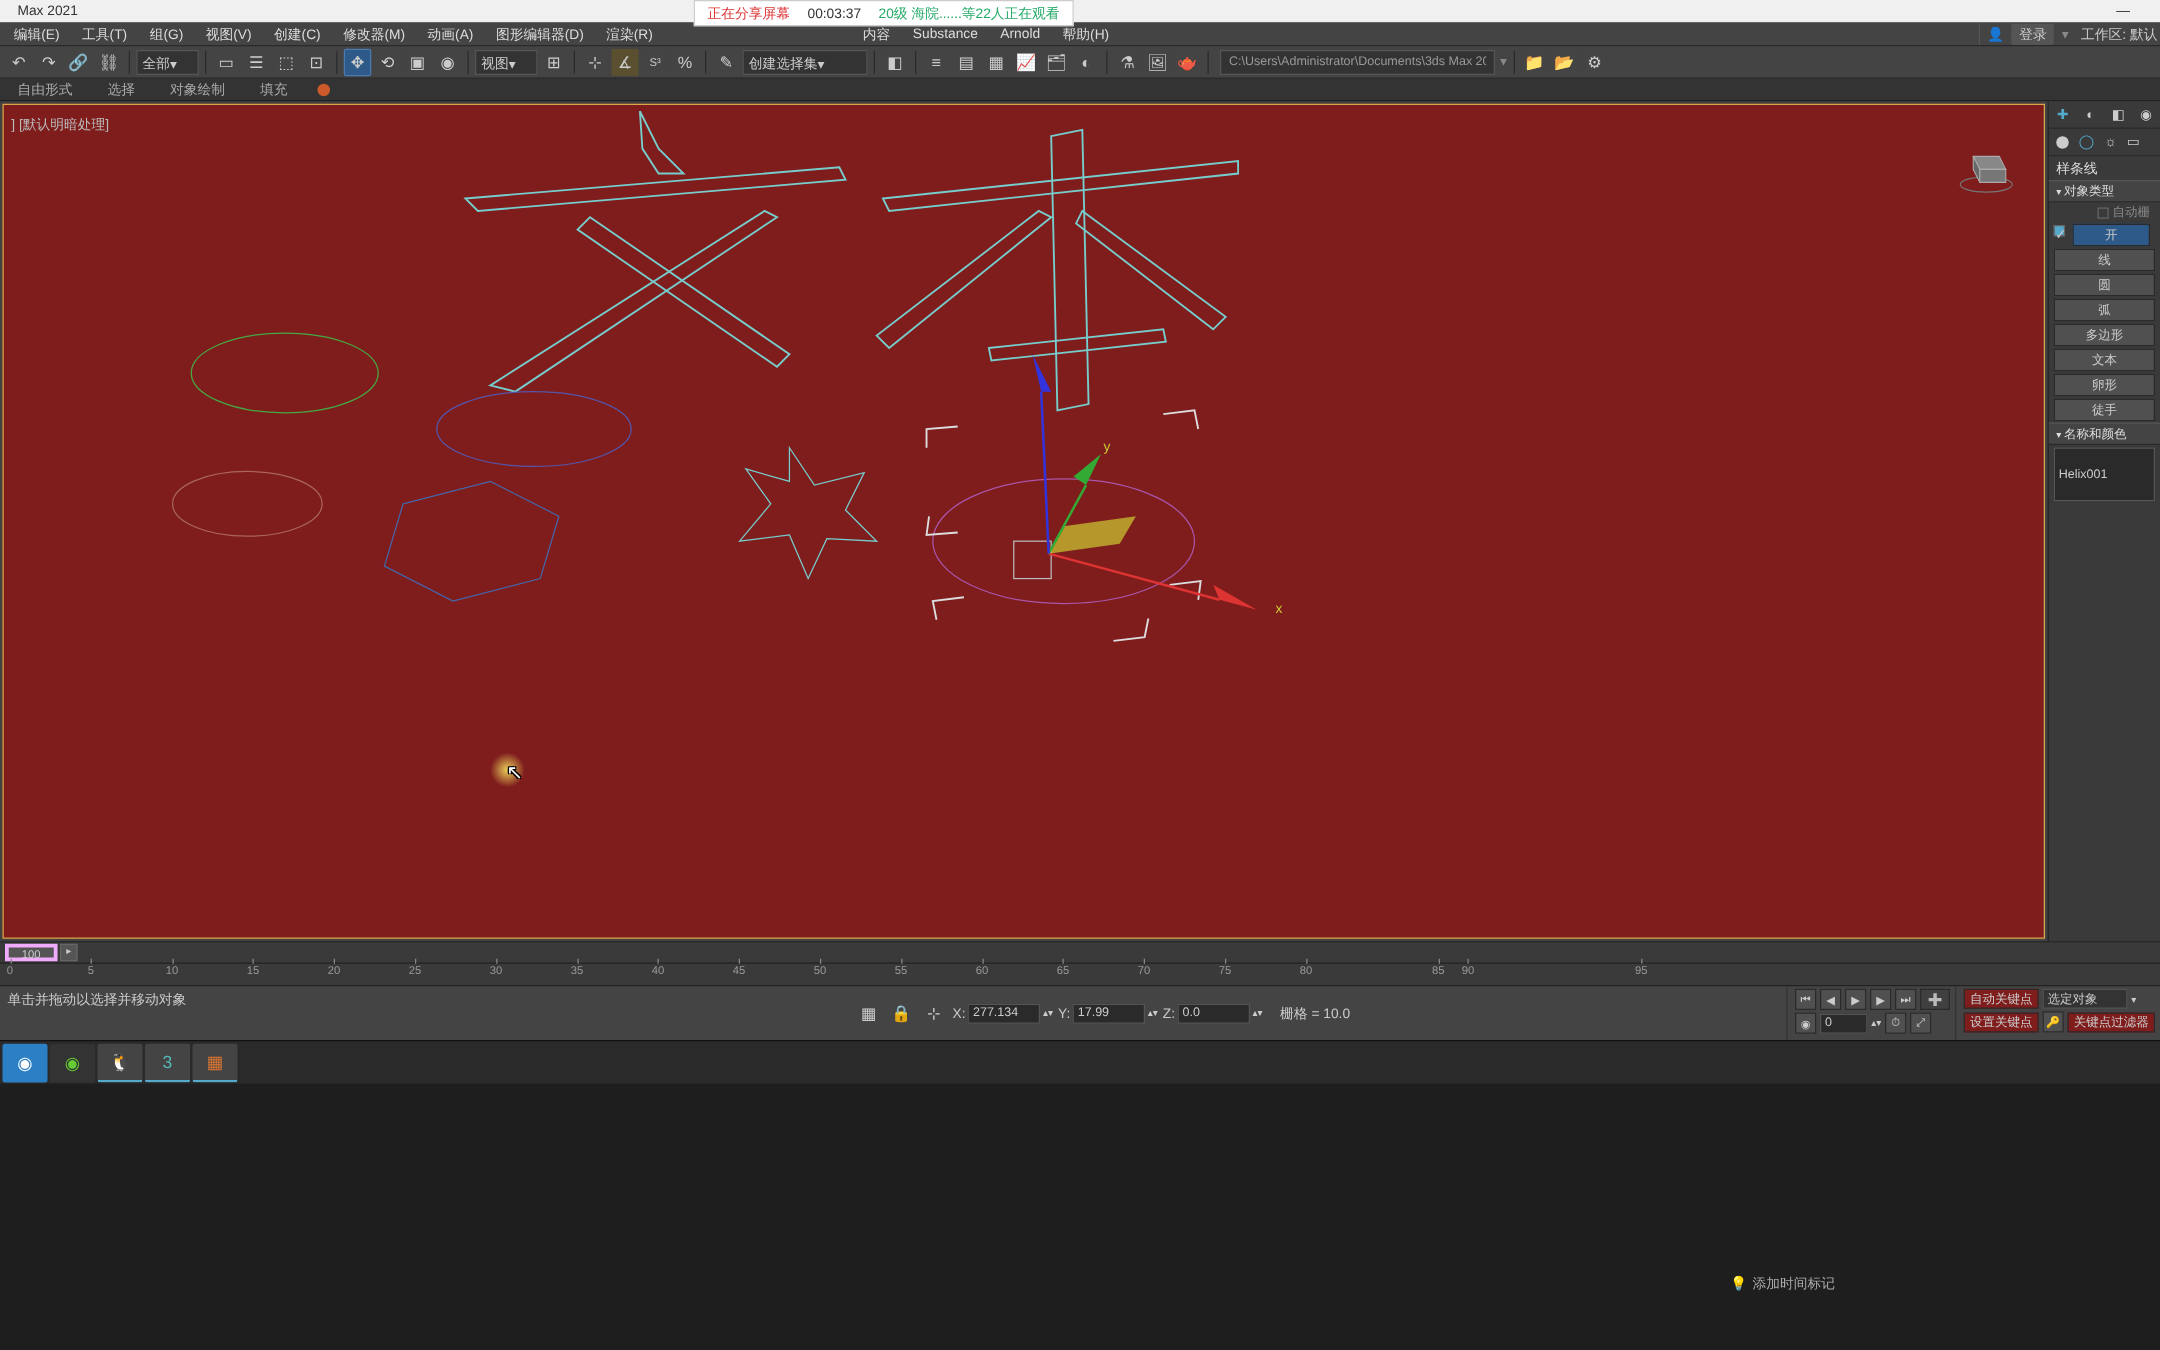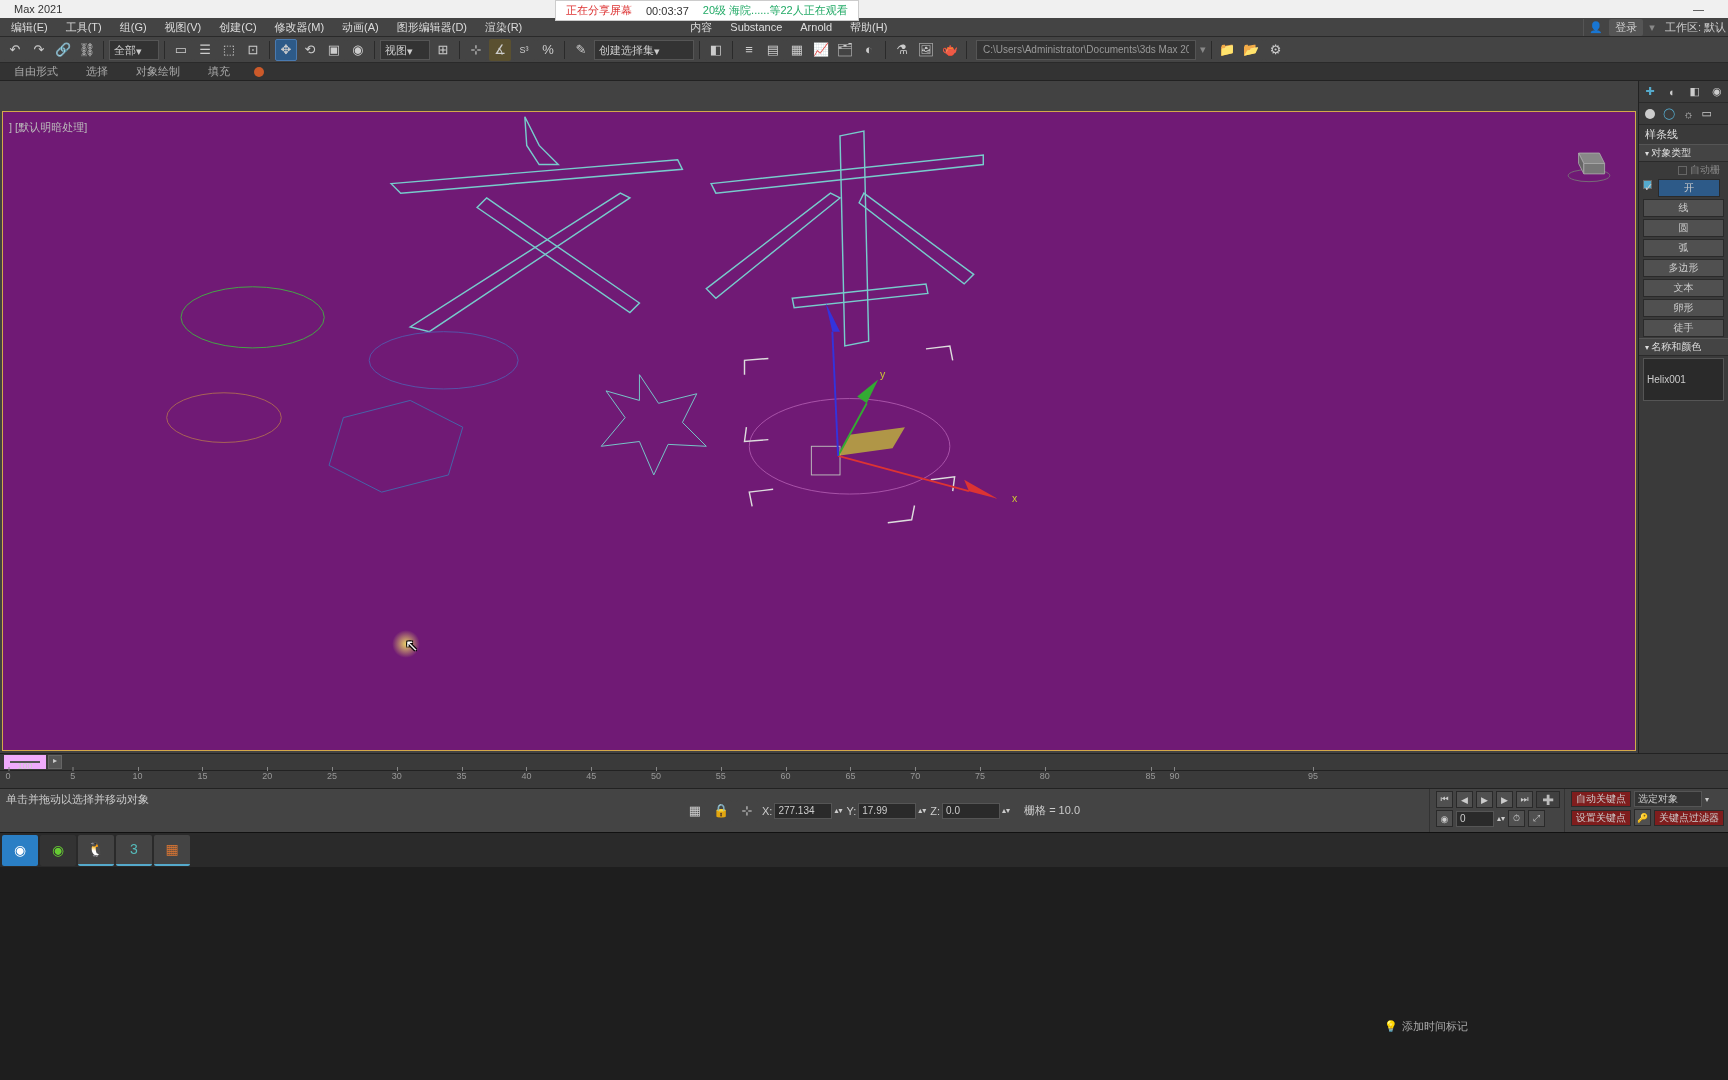--- a/index.html
+++ b/index.html
@@ -27,40 +27,40 @@
 .tb-dropdown { background: #333; border: 1px solid #555; color: #ccc; font-size: 11px; padding: 1px 4px; min-width: 50px; height: 20px; display: flex; align-items: flex-end; }
 .tb-dropdown.wide { min-width: 100px; }
 .tb-path { background: #333; border: 1px solid #555; color: #999; font-size: 10px; padding: 1px 6px; height: 20px; width: 220px; margin-left: 4px; }
 
 .ribbontabs { height: 18px; background: #333; display: flex; align-items: center; font-size: 11px; gap: 0; border-bottom: 1px solid #222; }
 .ribbontabs .rtab { padding: 1px 14px; color: #aaa; cursor: pointer; }
 .ribbontabs .rtoggle { margin-left: 10px; width: 10px; height: 10px; background: #cc5a2a; border-radius: 50%; }
 
 .main-body { display: flex; height: 672px; }
 .viewport-area { flex: 1; position: relative; background: #424242; }
-.viewport { position: absolute; inset: 2px; background: #701a75; border: 1px solid #d4a94a; margin-top: 28px; }
+.viewport { position: absolute; inset: 2px; background: #7f1d1d; border: 1px solid #d4a94a; }
 .viewport-label { position: absolute; top: 8px; left: 6px; font-size: 11px; color: #bbb; }
 .viewcube-area { position: absolute; top: 22px; right: 20px; width: 52px; height: 52px; }
 
 .right-panel { width: 90px; background: #3a3a3a; border-left: 1px solid #222; display: flex; flex-direction: column; font-size: 11px; }
 .rp-toprow { height: 22px; display: flex; align-items: center; justify-content: space-around; background: #3a3a3a; border-bottom: 1px solid #2a2a2a; }
 .rp-toprow .ic { width: 16px; height: 16px; display: flex; align-items: center; justify-content: center; }
 .rp-row2 { height: 22px; display: flex; align-items: center; gap: 8px; padding: 0 6px; border-bottom: 1px solid #2a2a2a; }
 .rp-circle { width: 10px; height: 10px; border-radius: 50%; background: #ccc; }
 .rp-section-title { background: #3a3a3a; color: #ddd; padding: 2px 6px; font-size: 11px; }
 .rp-rollout-hdr { background: #444; color: #ddd; padding: 1px 6px; font-size: 10px; border-top: 1px solid #555; border-bottom: 1px solid #2a2a2a; }
 .rp-rollout-hdr::before { content: "▾ "; font-size: 8px; }
 .rp-btn { background: #505050; border: 1px solid #2a2a2a; color: #ccc; text-align: center; font-size: 10px; padding: 1px 2px; margin: 1px 4px; cursor: pointer; }
 .rp-btn.active { background: #2d5a88; }
 .rp-checkbox { display: flex; align-items: center; gap: 3px; padding: 1px 8px; color: #888; font-size: 10px; justify-content: flex-end; }
 .rp-input { background: #2a2a2a; border: 1px solid #555; color: #ccc; font-size: 10px; padding: 15px 3px; margin: 2px 4px; width: calc(100% - 8px); }
 
 .timeline-area { background: #333; border-top: 1px solid #222; }
 .timeslider { height: 16px; background: #3a3a3a; display: flex; align-items: center; padding: 0 4px; }
-.timeslider .knob { width: 42px; height: 14px; background: #555; border: 6px solid #f0abfc; font-size: 9px; text-align: center; color: #ccc; }
+.timeslider .knob { width: 42px; height: 14px; background: #555; border: 3px solid #f0abfc; font-size: 9px; text-align: center; color: #ccc; }
 .timeslider .btn { width: 14px; height: 14px; background: #555; border: 1px solid #666; margin-left: 2px; font-size: 8px; text-align: center; }
 .ruler { height: 18px; background: #3a3a3a; position: relative; border-top: 1px solid #222; }
 .ruler .tick { position: absolute; top: 0; font-size: 9px; color: #999; transform: translateX(-50%); }
 .ruler .tick::before { content: ""; position: absolute; top: -4px; left: 50%; width: 1px; height: 4px; background: #888; }
 
 .statusbar { height: 44px; background: #444; border-top: 1px solid #222; display: flex; align-items: stretch; font-size: 11px; }
 .status-left { width: 680px; padding: 3px 6px; display: flex; flex-direction: column; gap: 2px; }
 .status-left .swatch { width: 14px; height: 14px; background: #e8a8b8; display: inline-block; vertical-align: middle; margin-right: 4px; border: 1px solid #222; }
 .status-mid { flex: 1; display: flex; align-items: center; gap: 4px; padding: 0 4px; }
 .coord { display: flex; align-items: center; gap: 2px; }

